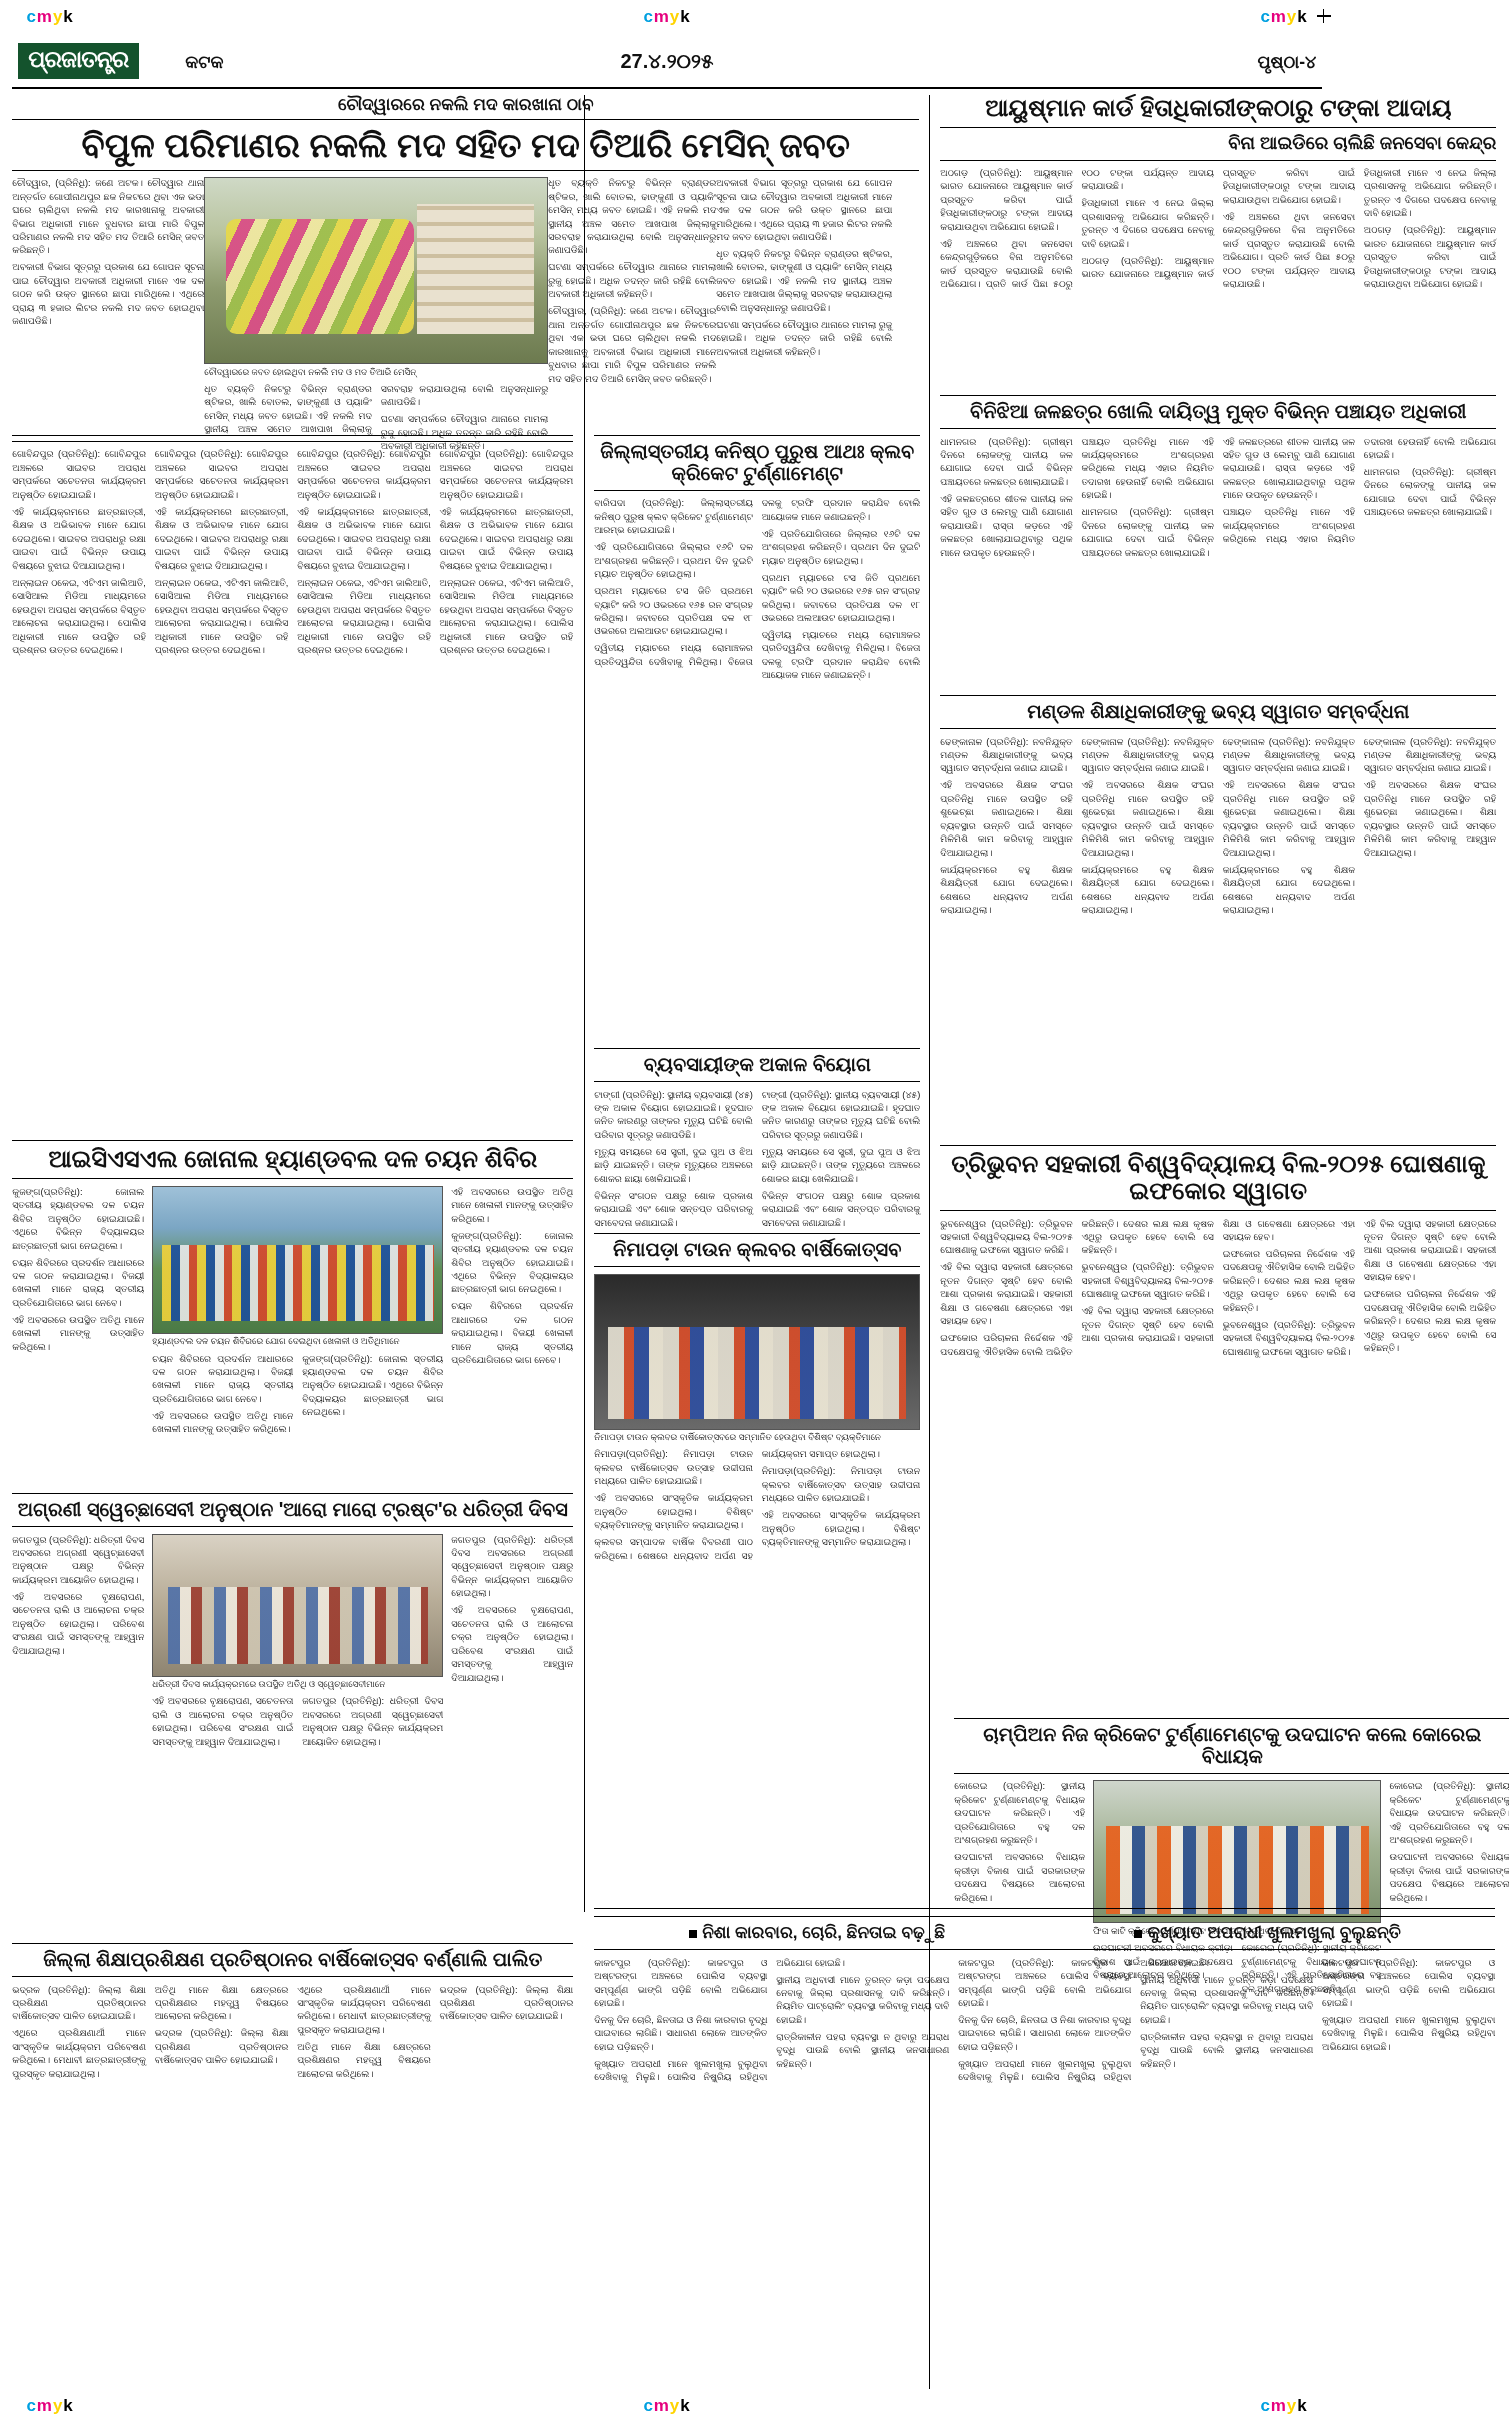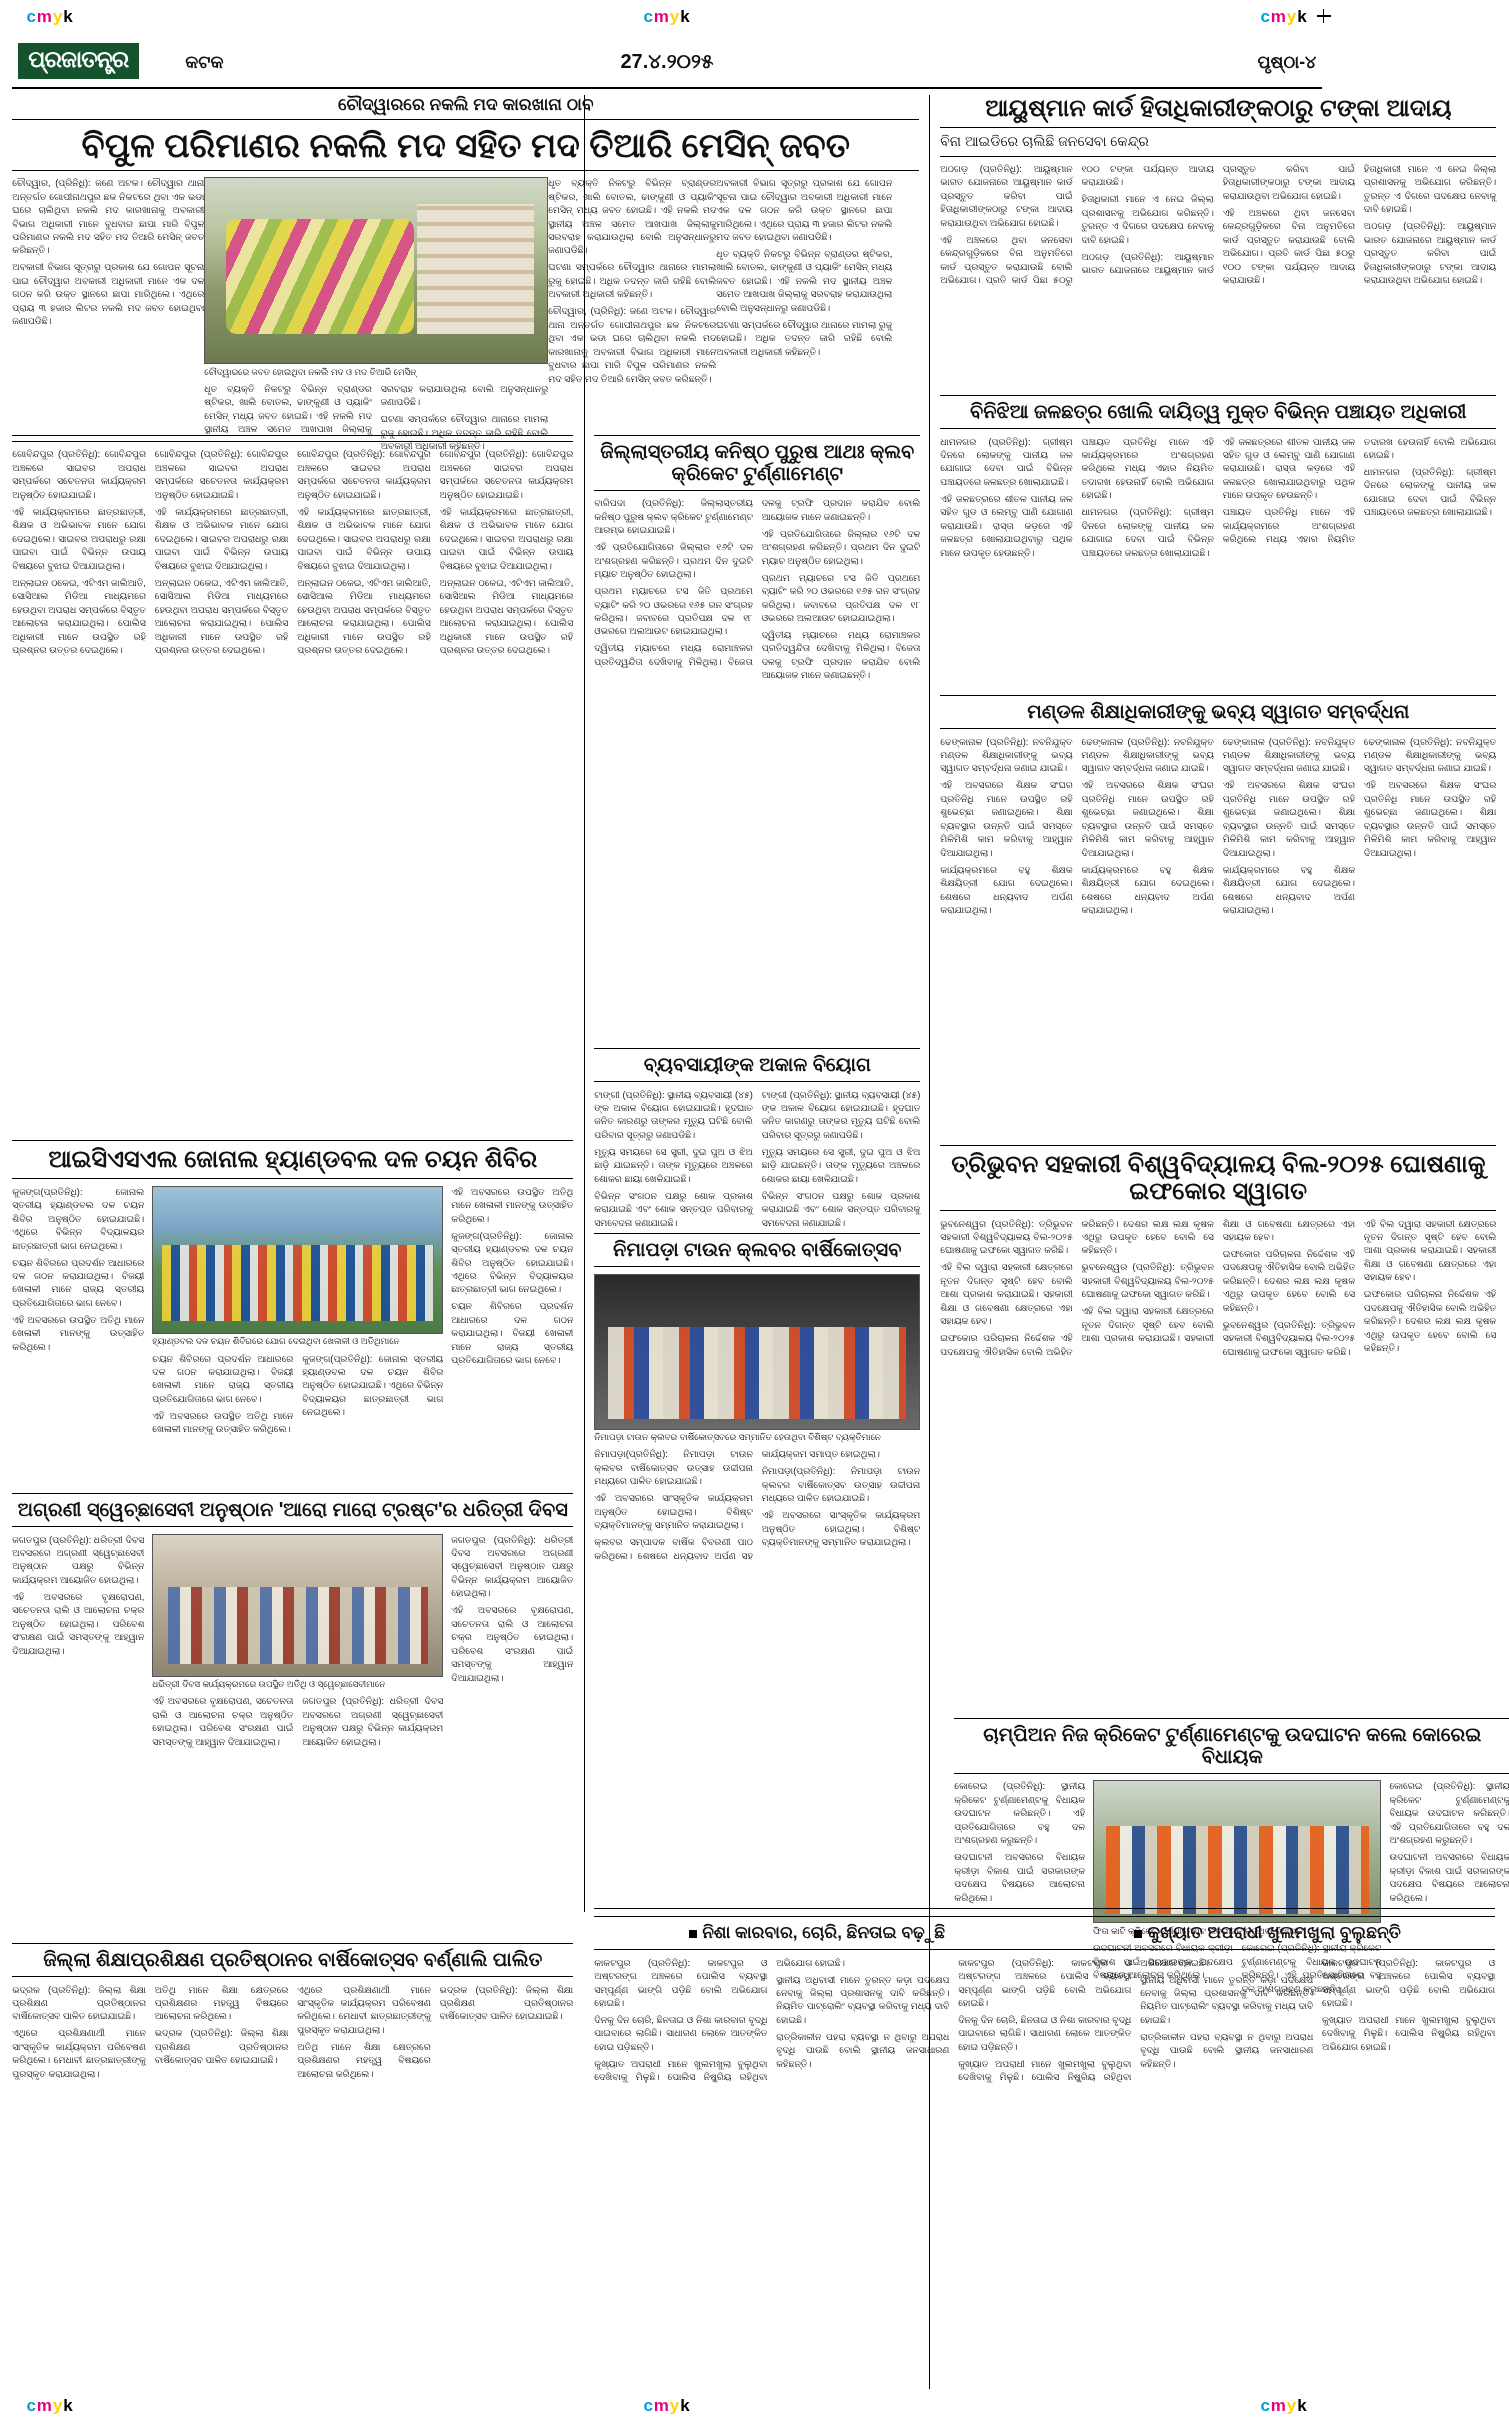--- a/index.html
+++ b/index.html
@@ -68,21 +68,21 @@
   .ph4{background:linear-gradient(180deg,#d9d2c4 0%,#b9ae99 45%,#8e8471 100%);}
   .ph4:after{content:"";position:absolute;left:5%;bottom:8%;width:90%;height:55%;
     background:repeating-linear-gradient(90deg,#4e6fa8 0 12.3px,#efe9dd 12.3px 23px,#9c3b2e 23px 34px,#cfc6b2 34px 46px);
     opacity:.9;}
   .ph5{background:linear-gradient(180deg,#cfd6cc 0%,#9fb08f 50%,#7b8f6c 100%);}
   .ph5:after{content:"";position:absolute;left:4%;bottom:6%;width:92%;height:62%;
     background:repeating-linear-gradient(90deg,#e8601c 0 14px,#f2efe6 14px 26.5px,#2b4f8e 26.5px 39px,#d7cfbe 39px 51px);
     opacity:.92;}
 
   .squ{display:inline-block;width:8px;height:8px;background:#000;margin-right:5.3px;vertical-align:middle;}
-  .subhead{font-size:14px;font-weight:normal;text-align:left;}
+  .subhead{font-size:18px;font-weight:bold;text-align:right;}
 </style>
 </head>
 <body>
 
 <div class="page">
 
   <div class="cmyk-row top">
     <span class="cmyk l"><span class="c">c</span><span class="m">m</span><span class="y">y</span><span class="k">k</span></span>
     <span class="cmyk m2"><span class="c">c</span><span class="m">m</span><span class="y">y</span><span class="k">k</span></span>
     <span class="cmyk r"><span class="c">c</span><span class="m">m</span><span class="y">y</span><span class="k">k</span></span>

